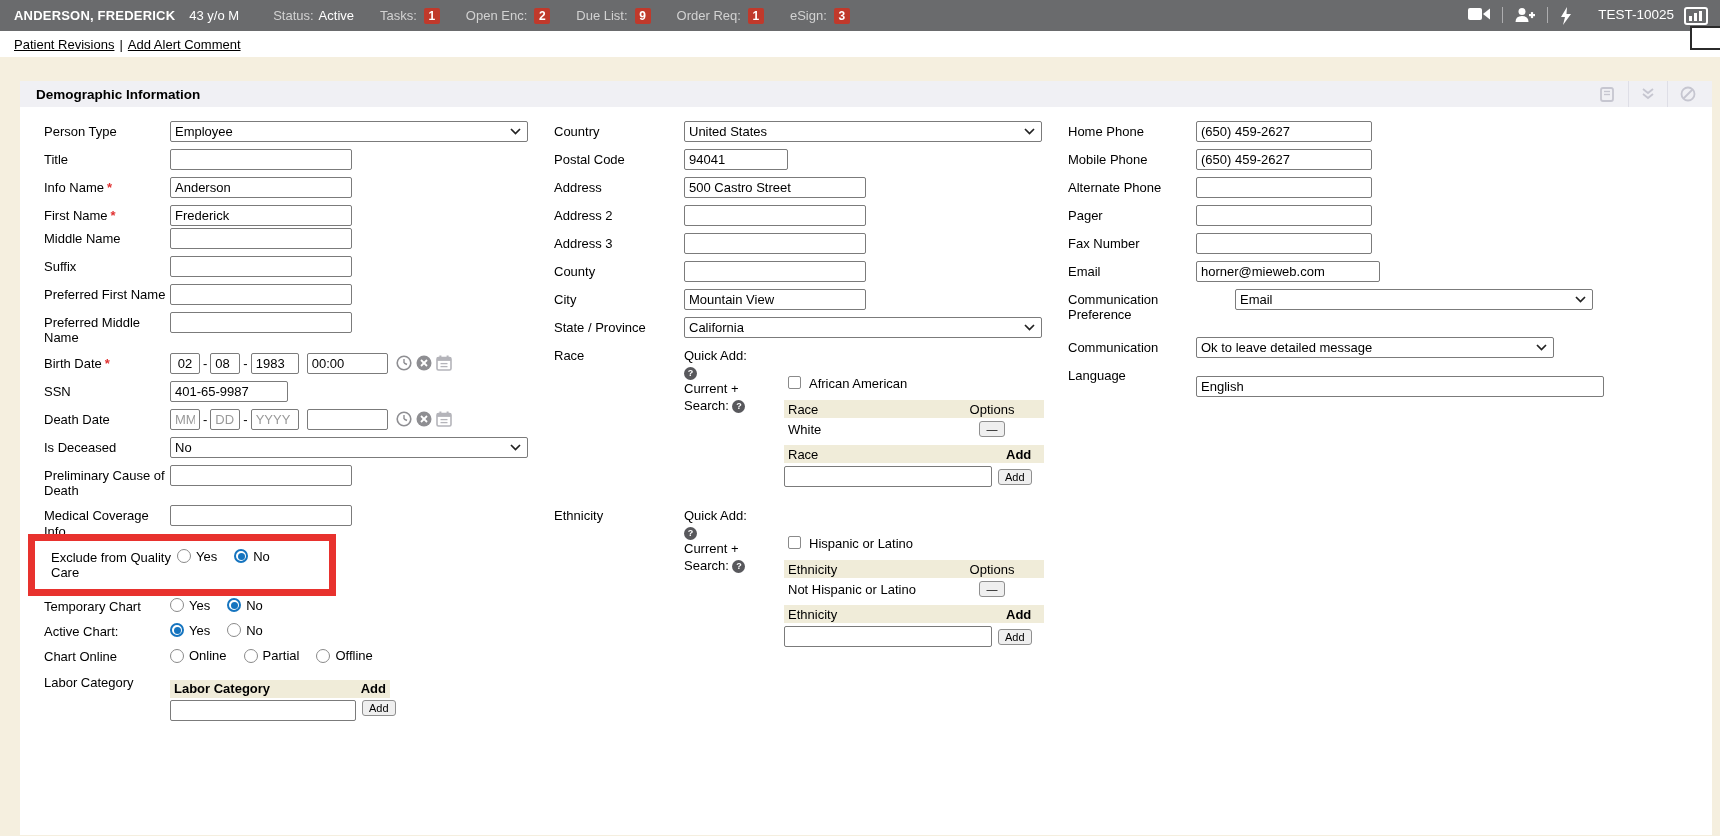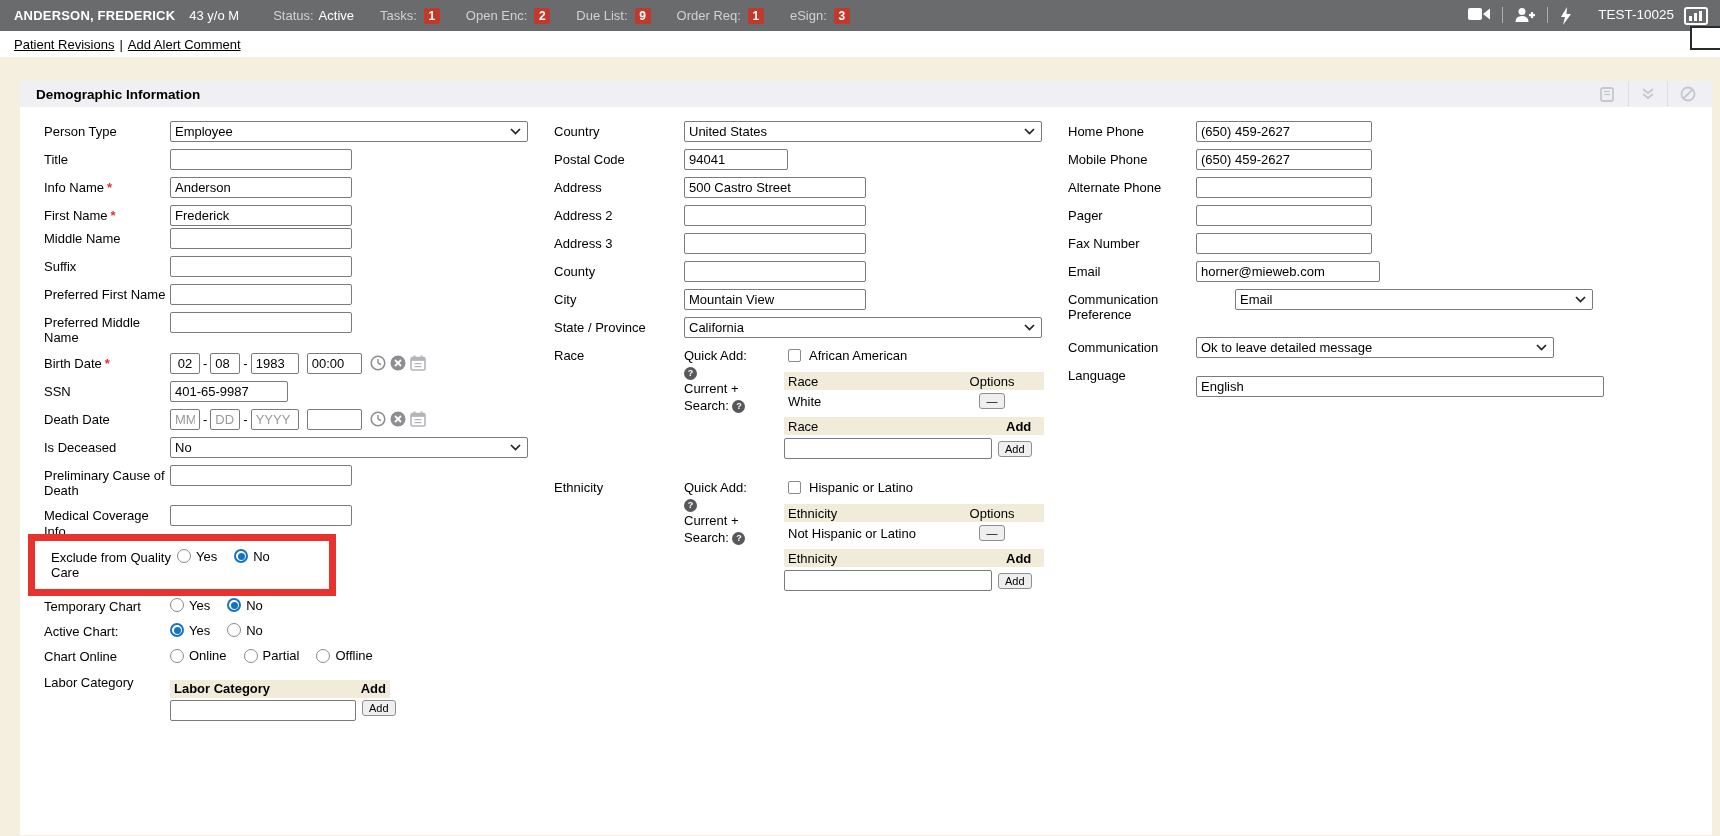--- a/index.html
+++ b/index.html
@@ -72,21 +72,21 @@
   input[type=text]::placeholder { color:#9a9a9a; }
   .in-std { width:182px; }
   .sel {
     width:358px; height:21px; border:1px solid #7b7b7b; border-radius:2px;
     background:#fff; display:flex; align-items:center; padding:0 6px 0 4px; cursor:pointer;
   }
   .sel .sel-val { flex:1; white-space:nowrap; overflow:hidden; }
   
   .date-row { display:flex; align-items:center; gap:2px; }
   .d-mm { width:30px;text-align:center; } .d-dd { width:30px; } .d-yyyy { width:48px; }
-  .d-time { width:55px; margin-left:6px; }
+  .d-time { width:81px; margin-left:6px; }
   .d-dash { margin:0 1px; }
   .d-icons { display:flex; align-items:center; gap:4px; margin-left:6px; }
   .d-icons svg { cursor:pointer; }
   
   .radio-row { display:flex; align-items:center; gap:5px; padding-top:2px; }
   .radio {
     width:14px; height:14px; border-radius:50%; border:1px solid #8a8a8a;
     background:#fff; display:inline-flex; align-items:center; justify-content:center;
     cursor:pointer; flex-shrink:0;
   }
@@ -101,21 +101,21 @@
   .help {
     display:inline-flex; width:13px; height:13px; border-radius:50%;
     background:#58585c; color:#fff; font-size:9px; font-weight:bold;
     align-items:center; justify-content:center; cursor:pointer; vertical-align:middle;
   }
   
   .qa-wrap { display:flex; }
   .qa-left { width:100px; flex-shrink:0; line-height:1.2; padding-top:3px; }
   .qa-left .qa-line { margin-bottom:1px; }
   .qa-right { padding-top:3px; }
-  .qa-check { display:flex; align-items:center; gap:8px; margin-bottom:9px; padding-left:4px; }
+  .qa-check { display:flex; align-items:flex-start; gap:8px; margin-bottom:9px; padding-left:4px;margin-top:28px; }
   
   .mini-table { width:260px; }
   .mt-header {
     background:#f0ecd9; display:flex; align-items:center;
     height:18px; padding:0 4px; margin-bottom:1px;
   }
   .mt-h-name { flex:1; }
   .mt-h-opts { width:96px; text-align:center; }
   .mt-h-add { width:34px; font-weight:bold; }
   .mt-row { display:flex; align-items:center; padding:2px 4px 3px 4px; }

